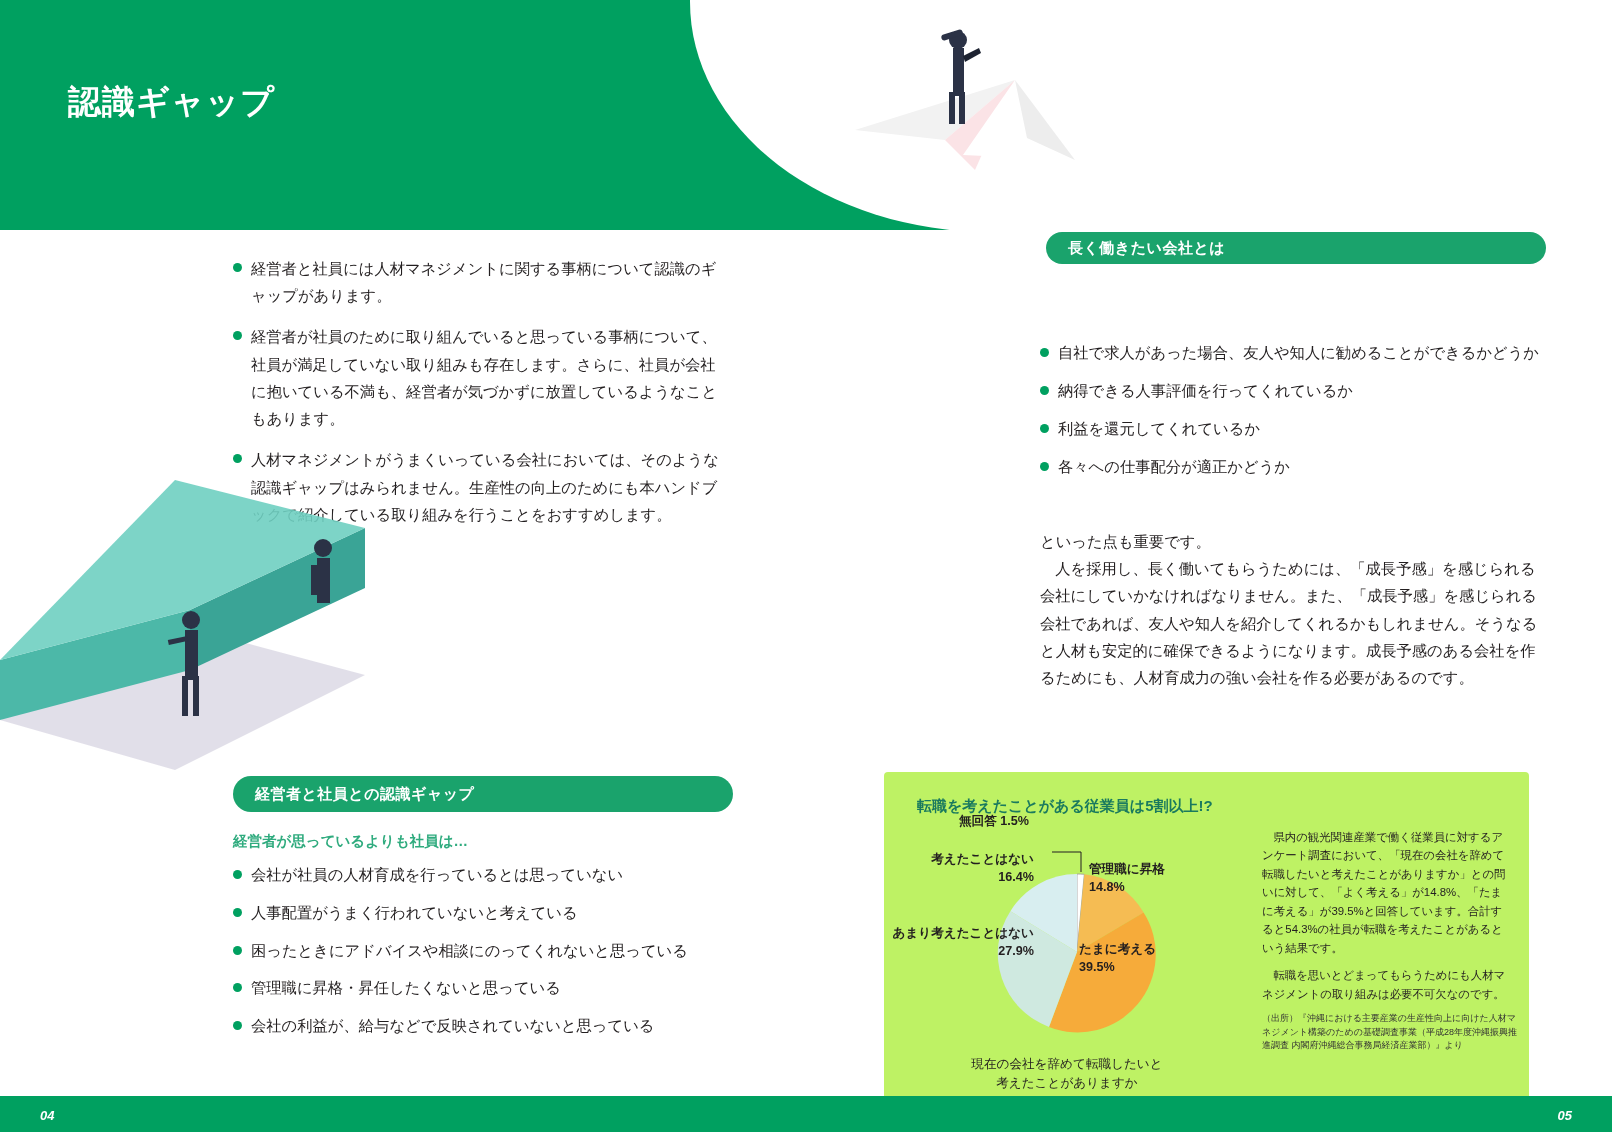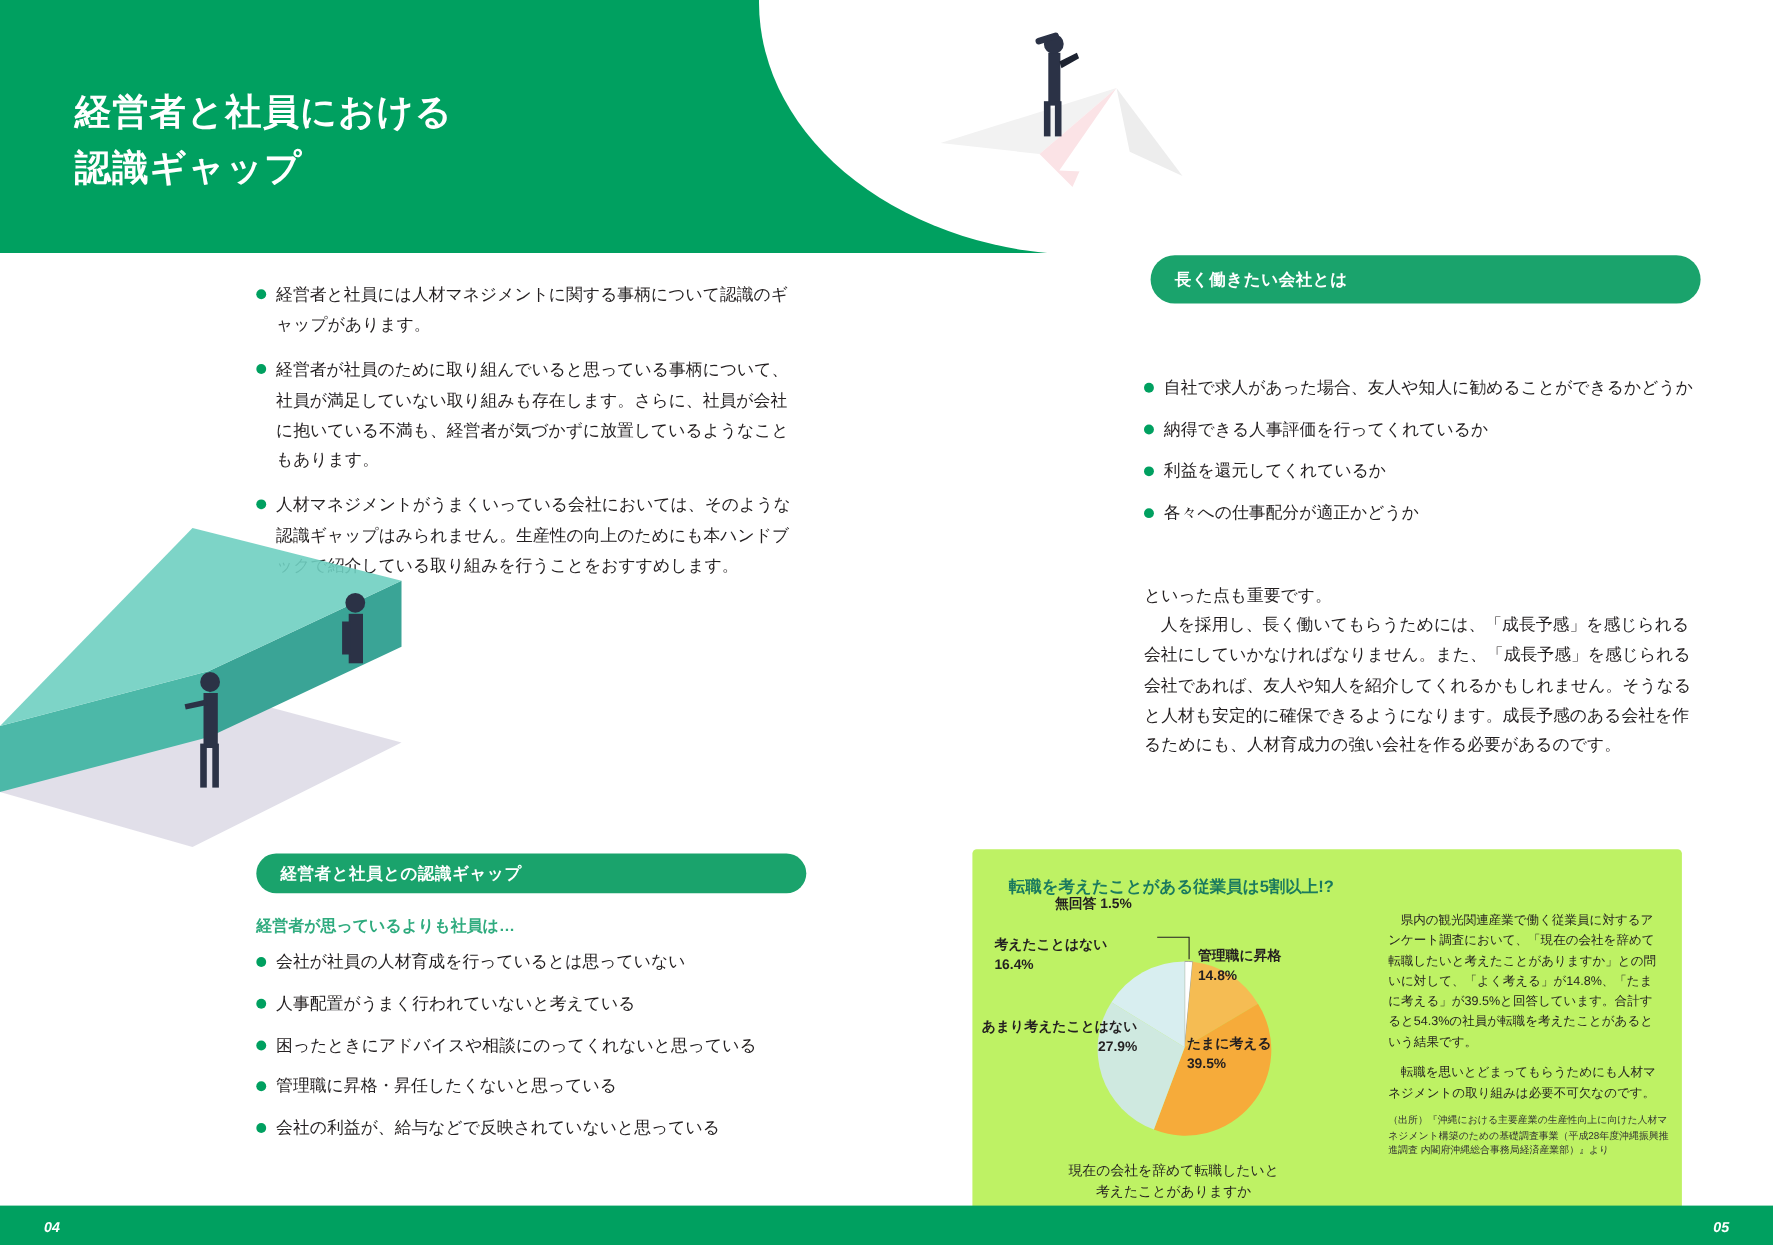--- a/index.html
+++ b/index.html
@@ -69,21 +69,21 @@
   }
   .pill-left{position:absolute;left:233px;top:776px;width:478px;height:36px;}
   .sub-green{
     position:absolute;left:233px;top:832px;font-size:14.5px;color:#2fab7e;font-weight:bold;
   }
   .left-list{position:absolute;left:233px;top:862px;width:520px;}
   .left-list .bullet{margin-bottom:11px;}
   .left-list p{font-size:15.3px;}
 
   
-  .pill-right{position:absolute;left:1046px;top:232px;width:478px;height:44px;}
+  .pill-right{position:absolute;left:1046px;top:232px;width:478px;height:32px;}
   .right-para{
     position:absolute;left:1040px;top:286px;width:490px;
     font-size:15.3px;line-height:1.78;text-indent:1em;margin:0;
   }
   .right-list{position:absolute;left:1040px;top:340px;width:500px;}
   .right-list .bullet{margin-bottom:12px;}
   .right-list p{font-size:15.3px;line-height:1.7;}
   .right-tail{
     position:absolute;left:1040px;top:528px;width:500px;font-size:15.3px;line-height:1.78;
   }
@@ -115,21 +115,20 @@
 <body>
 
 <div class="page">
 
   <div class="banner"></div>
   <div class="banner-curve">
     <div class="banner-white"></div>
   </div>
 
   <div class="title">
-    <div>経営者と社員における</div>
     <div>認識ギャップ</div>
   </div>
 
   <div class="plane-wrap">
     <svg width="260" height="195" viewBox="0 0 260 195">
       <polygon points="10,110 170,60 118,135" fill="#ffffff"></polygon>
       <polygon points="10,110 170,60 100,120" fill="#f2f2f2"></polygon>
       <polygon points="100,120 170,60 130,150" fill="#fbe3e6"></polygon>
       <polygon points="118,135 170,60 230,140" fill="#ffffff"></polygon>
       <polygon points="170,60 230,140 182,118" fill="#ededed"></polygon>
@@ -249,21 +248,21 @@
       <path d="M175,140 L108.4,99.2 A78,78 0 0,1 175,62 Z" fill="#d8eef0"></path>
 
       <polyline points="179,60 179,40 150,40" fill="none" stroke="#231f20" stroke-width="1"></polyline>
     </svg>
 
     <div class="lbl" style="left:30px;top:40px;width:115px;text-align:right;">
       <span>無回答</span>
       <span>1.5%</span>
     </div>
 
-    <div class="lbl" style="left:20px;top:78px;width:130px;">
+    <div class="lbl" style="left:20px;top:78px;width:130px;text-align:right;">
       <div>考えたことはない</div>
       <div>16.4%</div>
     </div>
 
     <div class="lbl" style="left:0px;top:152px;width:150px;text-align:right;">
       <div>あまり考えたことはない</div>
       <div>27.9%</div>
     </div>
 
     <div class="lbl" style="left:205px;top:88px;width:120px;">

